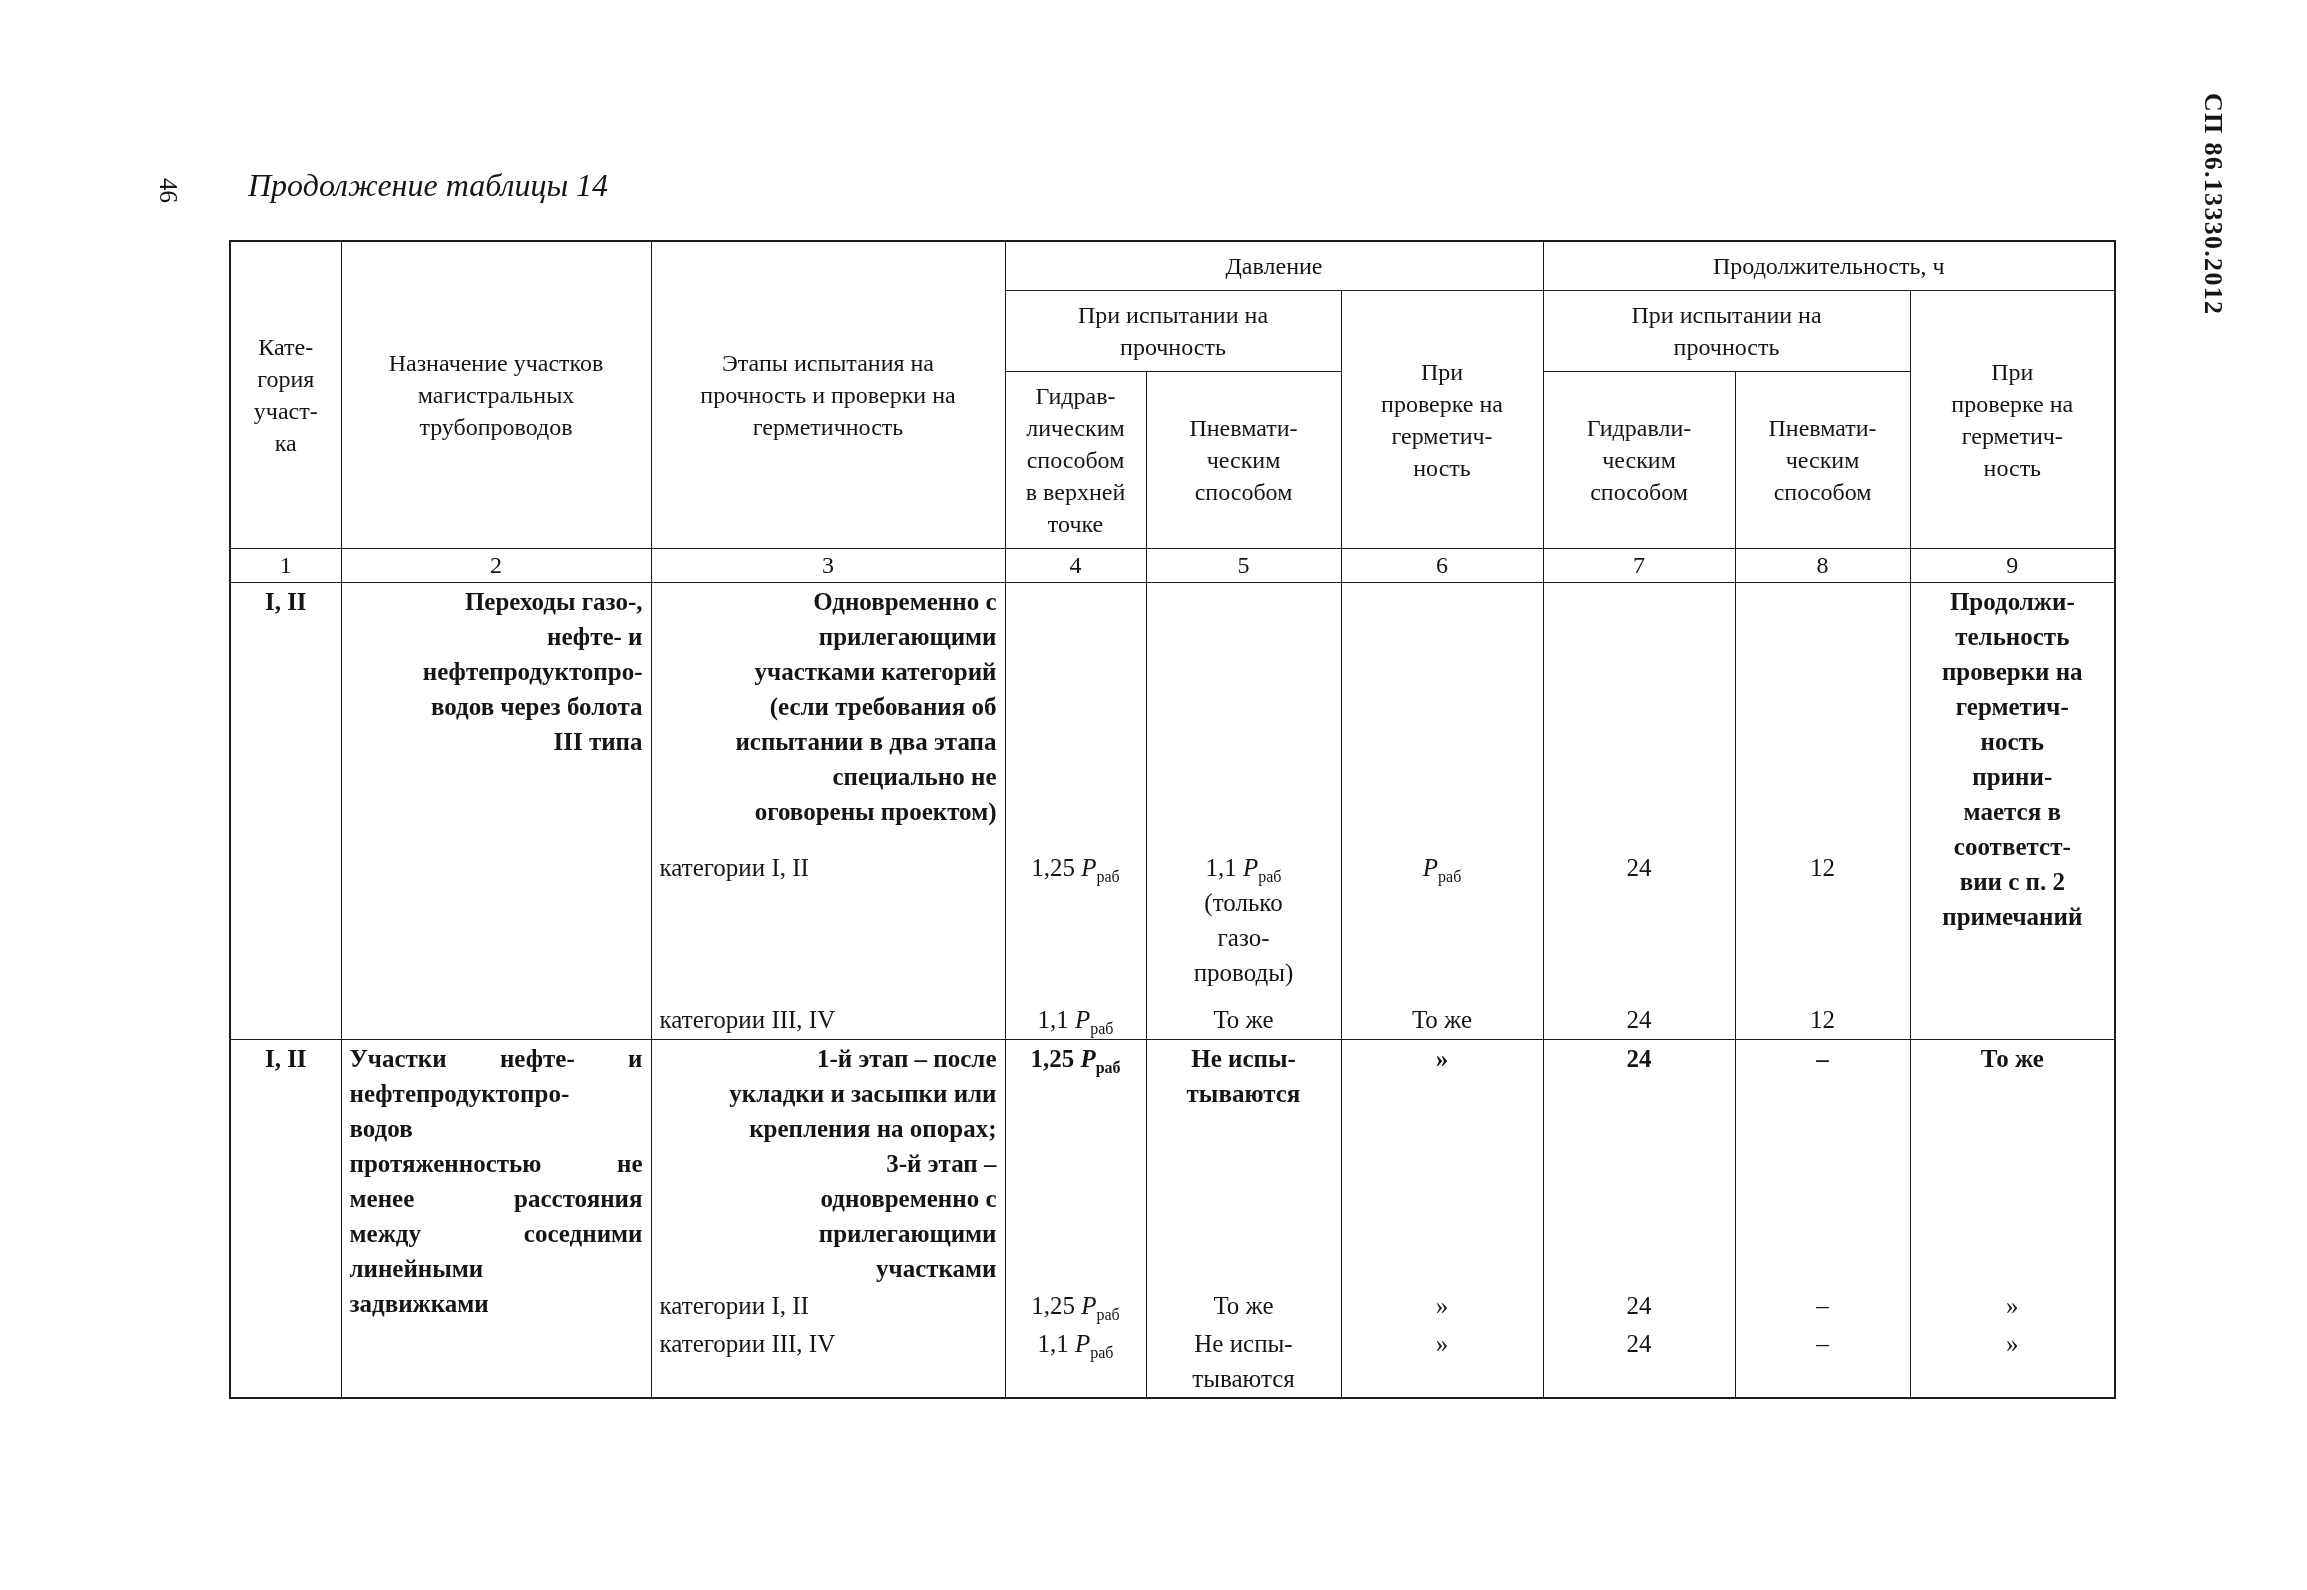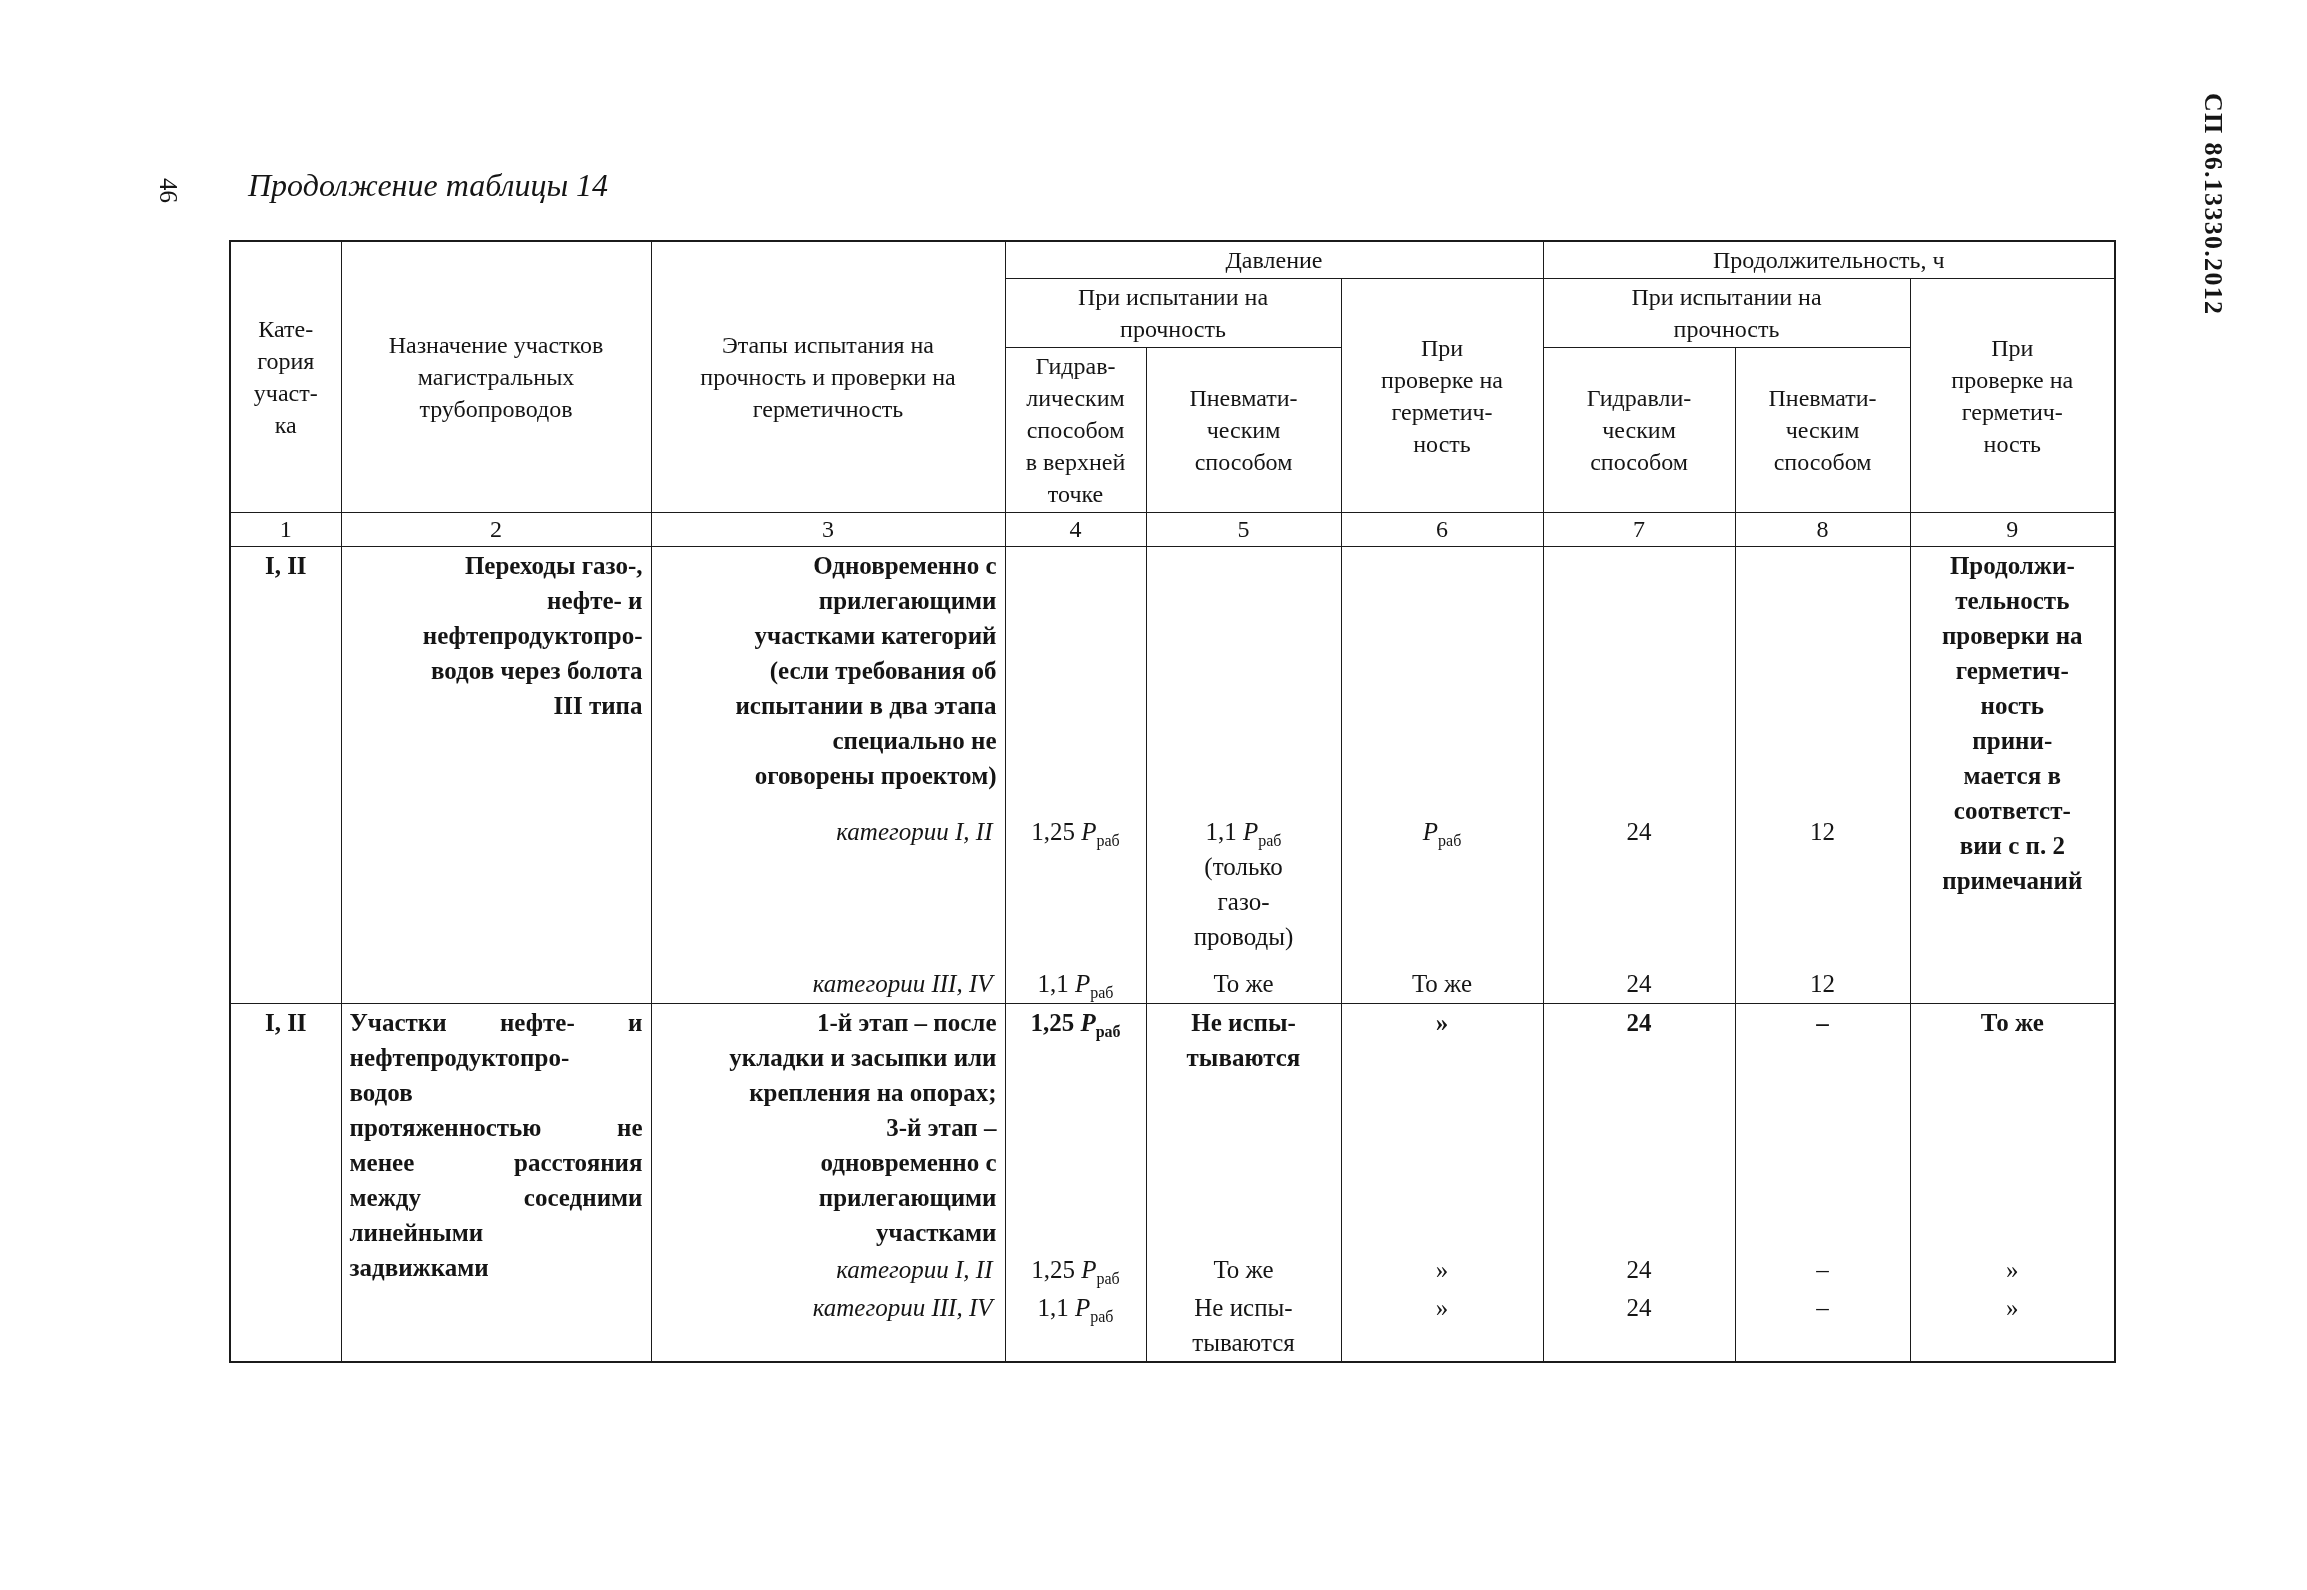--- a/index.html
+++ b/index.html
@@ -39,36 +39,36 @@
     border-left: 1.3px solid #1b1b1b;
     border-right: 1.3px solid #1b1b1b;
     padding: 1.3px 8px;
     vertical-align: top;
     overflow: hidden;
   }
   tr.hd td {
     border: 1.3px solid #1b1b1b;
     text-align: center; vertical-align: middle;
     font-size: 24px; line-height: 32px;
-    padding: 2px 4px;
+    padding: 8px 4px;
   }
   tr.numrow td {
     border: 1.3px solid #1b1b1b;
     text-align: center;
     font-size: 24px; line-height: 30px;
     padding: 1.3px;
   }
   tr.lrow td { border-top: 1.3px solid #1b1b1b; font-weight: bold; }
   tr.gapA td { padding-top: 20px; }
   tr.gapB td { padding-top: 10.8px; }
 
   .ml   { white-space: pre-line; }
   .ctr  { text-align: center; }
   .lt   { text-align: right; }
-  .rt   { text-align: right; padding-right: 12px !important; font-style: italic; }
+  .rt   { padding-right: 12px !important; }
   .just { text-align: justify; text-align-last: justify; white-space: pre-line; }
   .top  { vertical-align: top !important; }
 
   sub { font-size: 16px; line-height: 0; }
   i.psym { font-style: italic; }
 </style>
 </head>
 <body>
 
 <div class="page">

